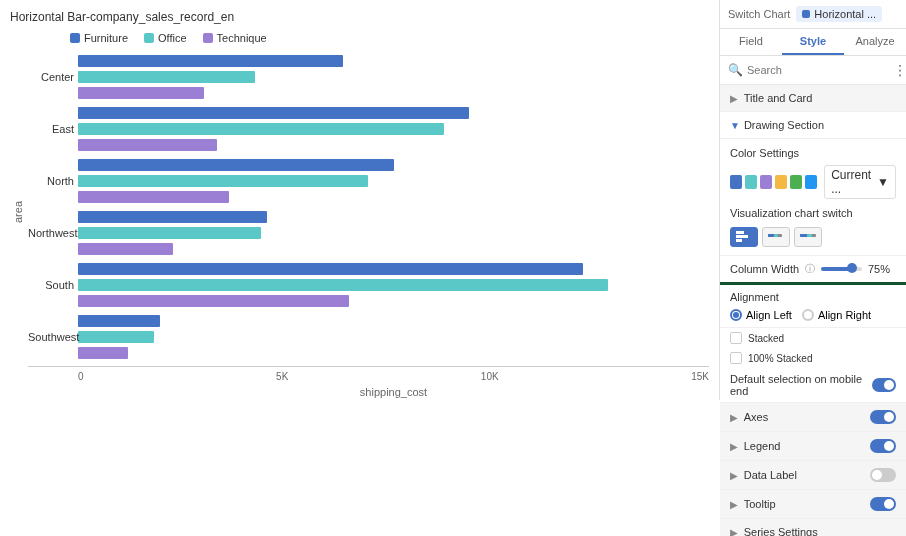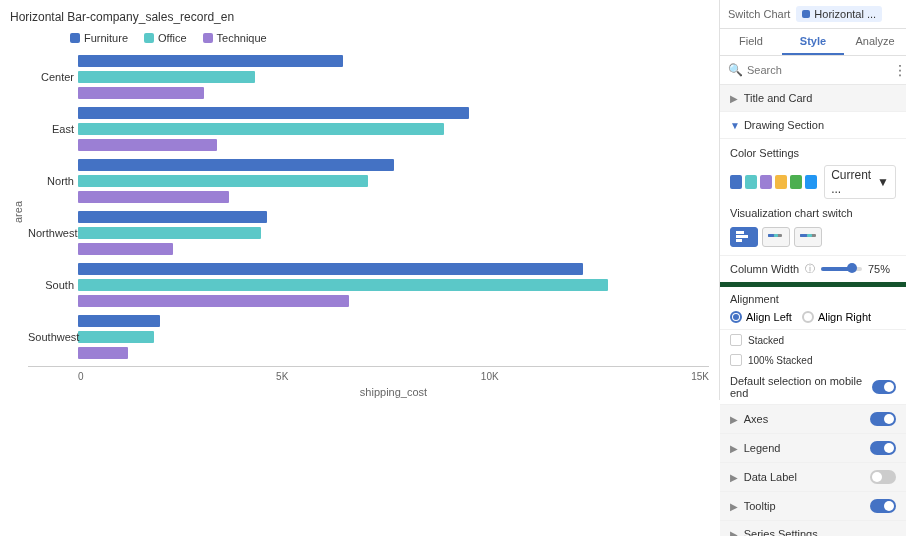--- a/index.html
+++ b/index.html
@@ -335,21 +335,21 @@
       width: 18px;
       height: 14px;
     }
 
     .column-width-row {
       display: flex;
       align-items: center;
       gap: 6px;
       padding: 6px 10px;
       background: #fff;
-      border-bottom: 5px solid #14532d;
+      border-bottom: 3px solid #14532d;
       font-size: 11px;
       color: #333;
     }
     .slider-track {
       flex: 1;
       height: 4px;
       background: #ddd;
       border-radius: 2px;
       position: relative;
     }

